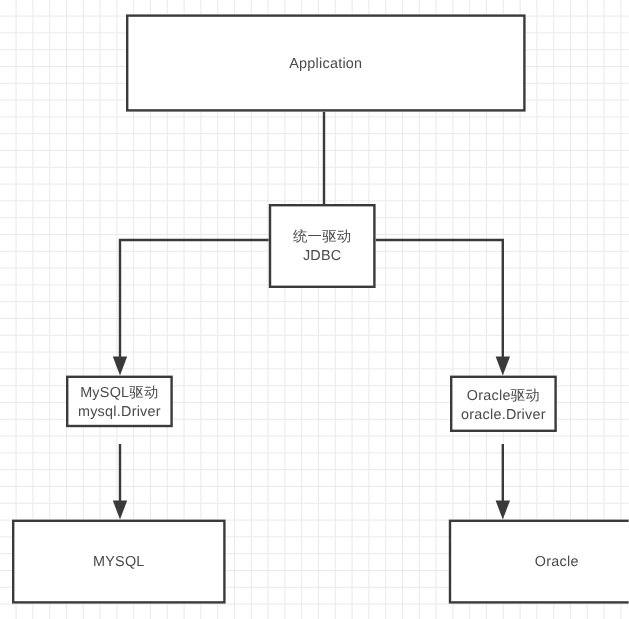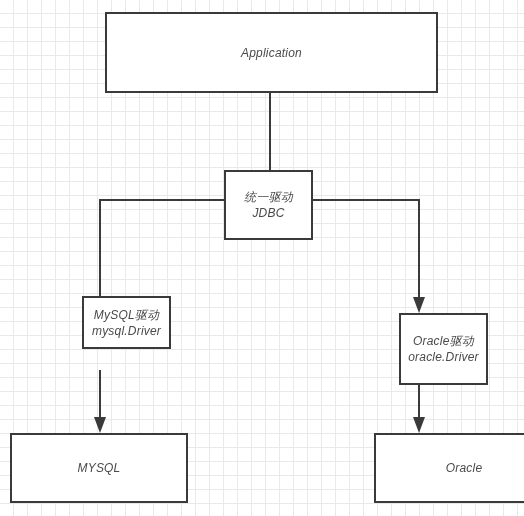--- a/index.html
+++ b/index.html
@@ -32,21 +32,20 @@
     text-align: center;
     color: #4a4a4a;
     font-size: 12px;
     line-height: 16px;
     letter-spacing: 0.2px;
     z-index: 2;
   }
   .node .label-lines {
     display: block;
     white-space: pre-line;
-    font-style: italic;
   }
   #edges {
     position: absolute;
     left: 0;
     top: 0;
     width: 524px;
     height: 516px;
     z-index: 1;
     pointer-events: none;
   }
@@ -89,26 +88,26 @@
 
   <div class="node" style="left:105px; top:12px; width:333px; height:81px;">
     <span class="label-lines">Application</span>
   </div>
 
   <div class="node" style="left:224px; top:170px; width:89px; height:70px;">
     <span class="label-lines">统一驱动
 JDBC</span>
   </div>
 
-  <div class="node" style="left:55px; top:296px; width:89px; height:53px;margin-left:27px;">
+  <div class="node" style="left:55px; top:313px; width:89px; height:43px;">
     <span class="label-lines">MySQL驱动
 mysql.Driver</span>
   </div>
 
-  <div class="node" style="left:375px; top:313px; width:89px; height:72px;margin-left:24px;">
+  <div class="node" style="left:375px; top:313px; width:89px; height:47px;">
     <span class="label-lines">Oracle驱动
 oracle.Driver</span>
   </div>
 
   <div class="node" style="left:10px; top:433px; width:178px; height:70px;">
     <span class="label-lines">MYSQL</span>
   </div>
 
   <div class="node" style="left:327px; top:433px; width:180px; height:70px;margin-left:47px;">
     <span class="label-lines">Oracle</span>

